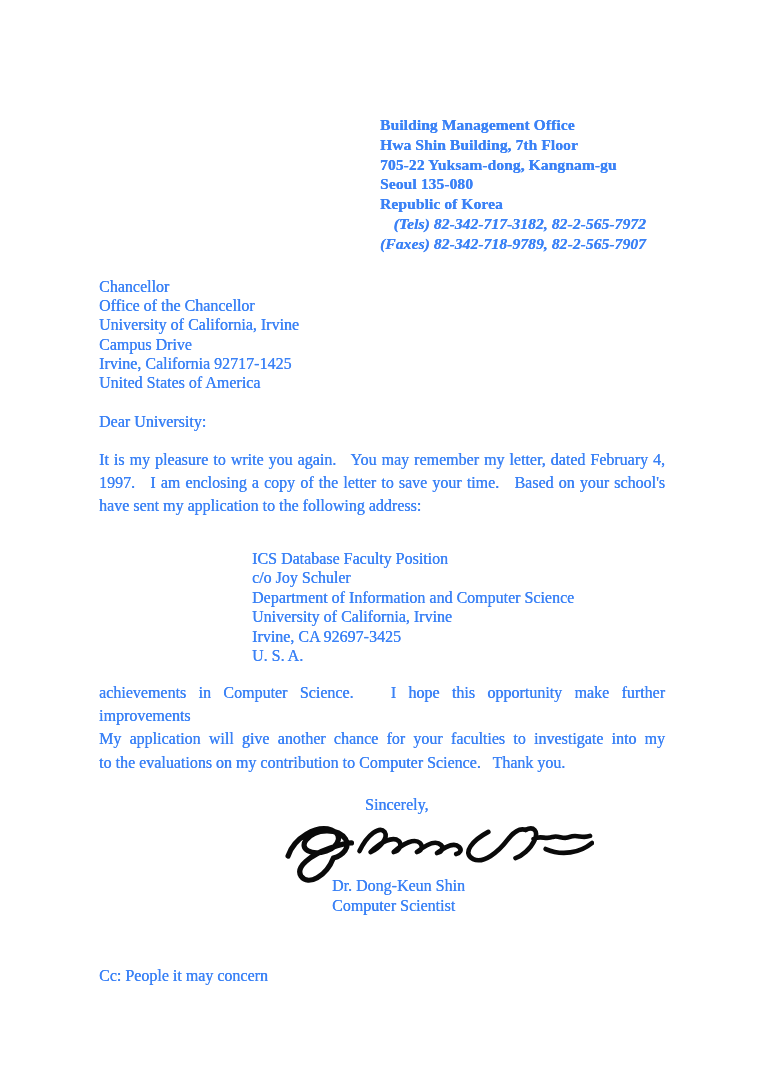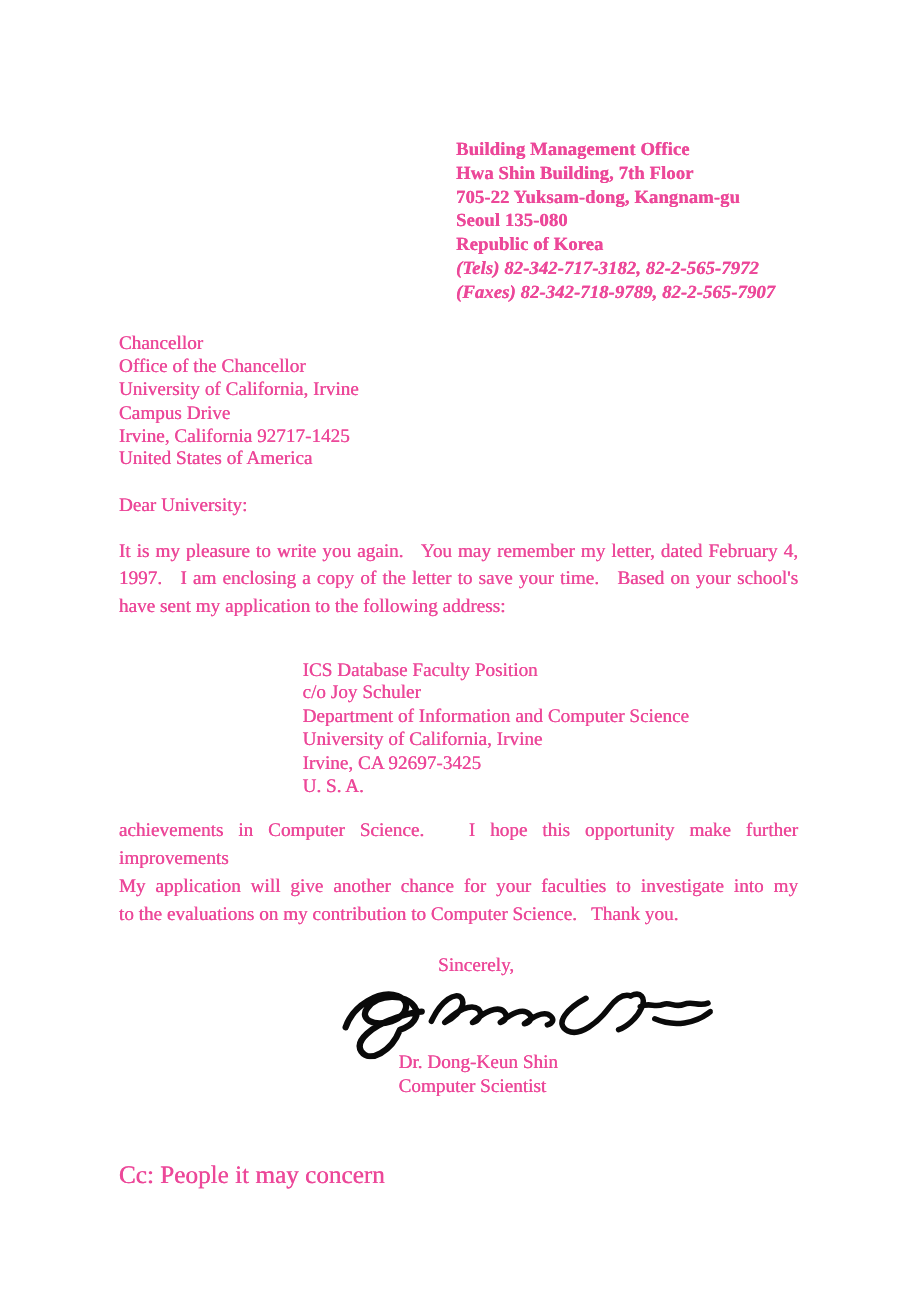--- a/index.html
+++ b/index.html
@@ -1,33 +1,33 @@
 <!DOCTYPE html>
 <html><head>
 <meta charset="utf-8">
 <style>
   html, body { margin: 0; padding: 0; background: #ffffff; }
   .page {
     position: relative;
     width: 760px;
     height: 1089px;
     background: #ffffff;
-    color: #ec4899;
+    color: #3b82f6;
     font-family: "Liberation Serif", serif;
     overflow: hidden;
     text-shadow: 0.3px 0 0 currentColor; 
   }
   .abs { position: absolute; }
 
   .sender {
     left: 380px; top: 115px;
     font-size: 15.5px; font-weight: bold; line-height: 19.8px;
     letter-spacing: 0.1px;
   }
-  .sender .phone { font-style: italic; }
+  .sender .phone { font-style: italic; text-align: right; }
 
   .recipient {
     left: 99px; top: 277px;
     font-size: 16px; line-height: 19.2px;
   }
 
   .salutation { left: 99px; top: 413px; font-size: 16px; }
 
   .para {
     left: 99px; width: 566px;
@@ -44,21 +44,21 @@
   }
 
   .closing { left: 365px; top: 796px; font-size: 16px; }
 
   .sig-wrap { left: 282px; top: 809px; width: 312px; height: 74px; }
   .sig-wrap svg { display: block; width: 312px; height: 74px; }
   .sig-stroke { fill: none; stroke: #0a0a0a; stroke-linecap: round; stroke-linejoin: round; }
 
   .signer { left: 332px; top: 876px; font-size: 16px; line-height: 20px; }
 
-  .cc { left: 99px; top: 967px; font-size: 21px; }
+  .cc { left: 99px; top: 967px; font-size: 16px; }
 </style>
 </head>
 <body>
 
 <div class="page">
 
   <div class="abs sender">
     <div>Building Management Office</div>
     <div>Hwa Shin Building, 7th Floor</div>
     <div>705-22 Yuksam-dong, Kangnam-gu</div>

